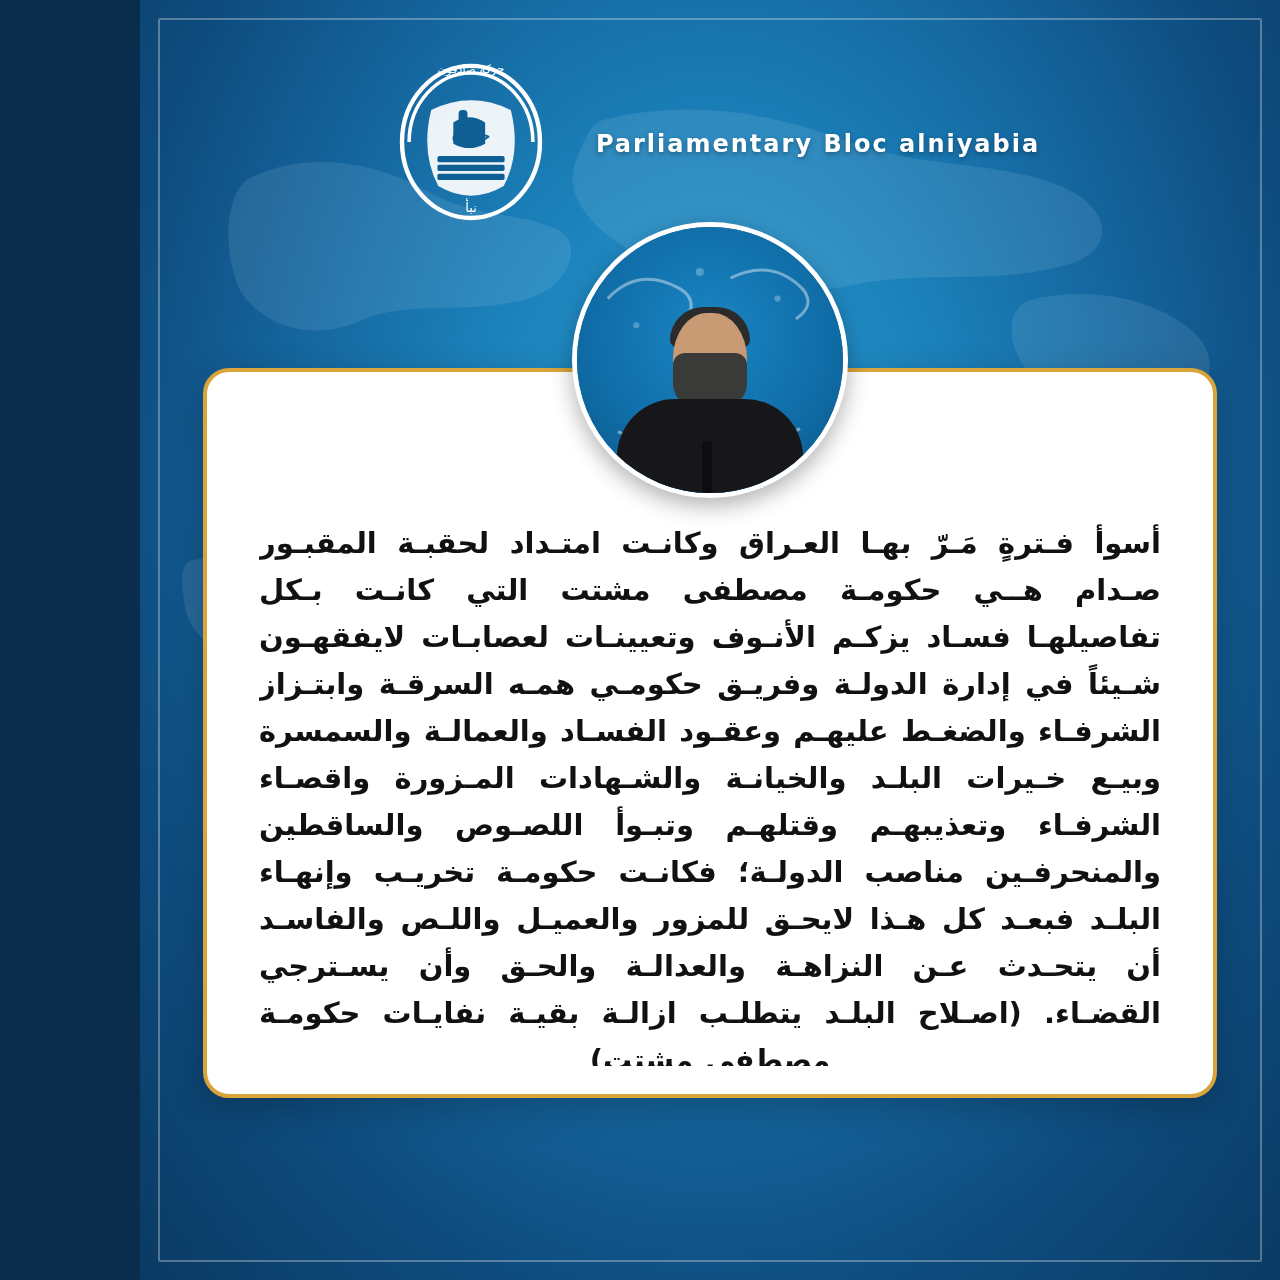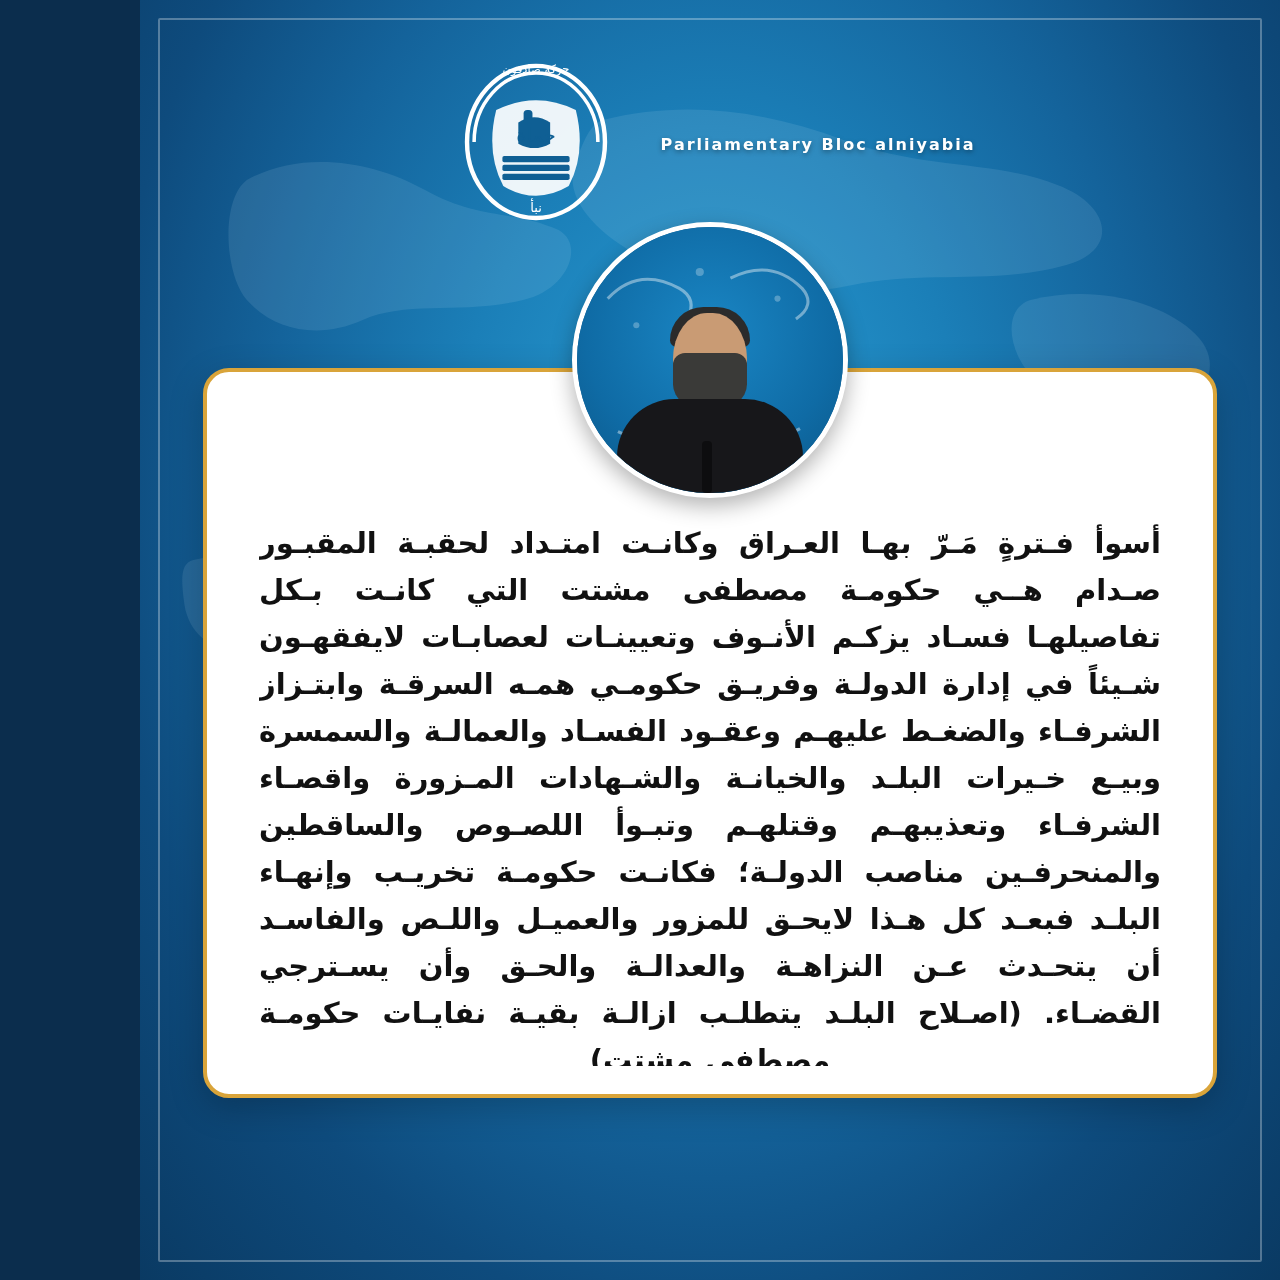--- a/index.html
+++ b/index.html
@@ -72,21 +72,21 @@
   }
   .title-ar {
     font-size: 40px;
     font-weight: bold;
     letter-spacing: 0px;
     line-height: 1.12;
     text-shadow: 0 2px 5px rgba(0,0,0,0.35);
   }
   .title-en {
     margin-top: 6px;
-    font-size: 16px;
+    font-size: 24px;
     font-weight: bold;
     letter-spacing: 2.0px;
     direction: ltr;
     text-shadow: 0 2px 5px rgba(0,0,0,0.35);
   }
 
   
   .card {
     position: absolute;
     left: 63px;

